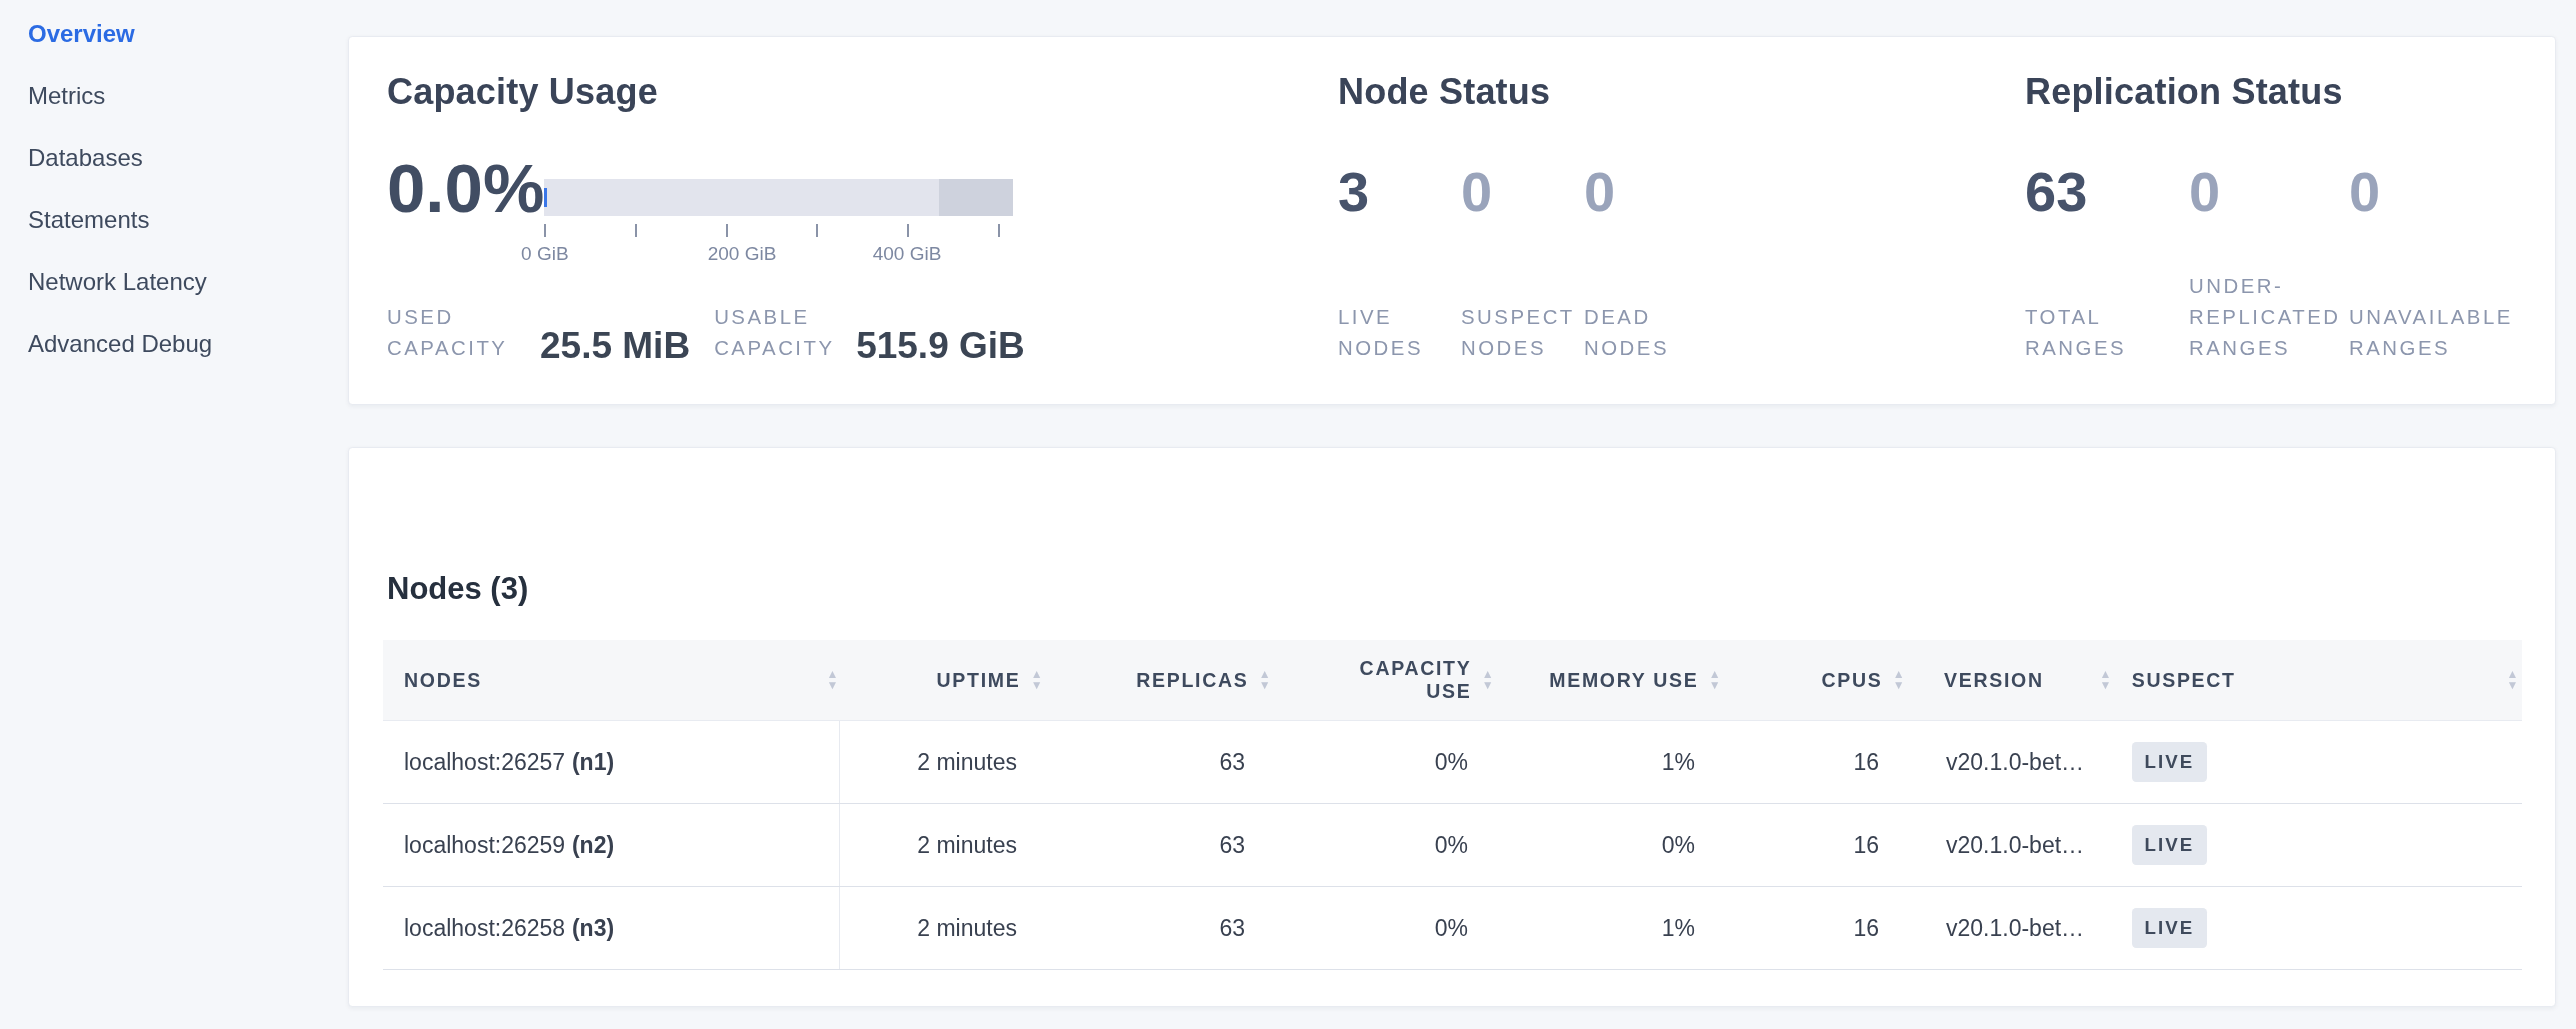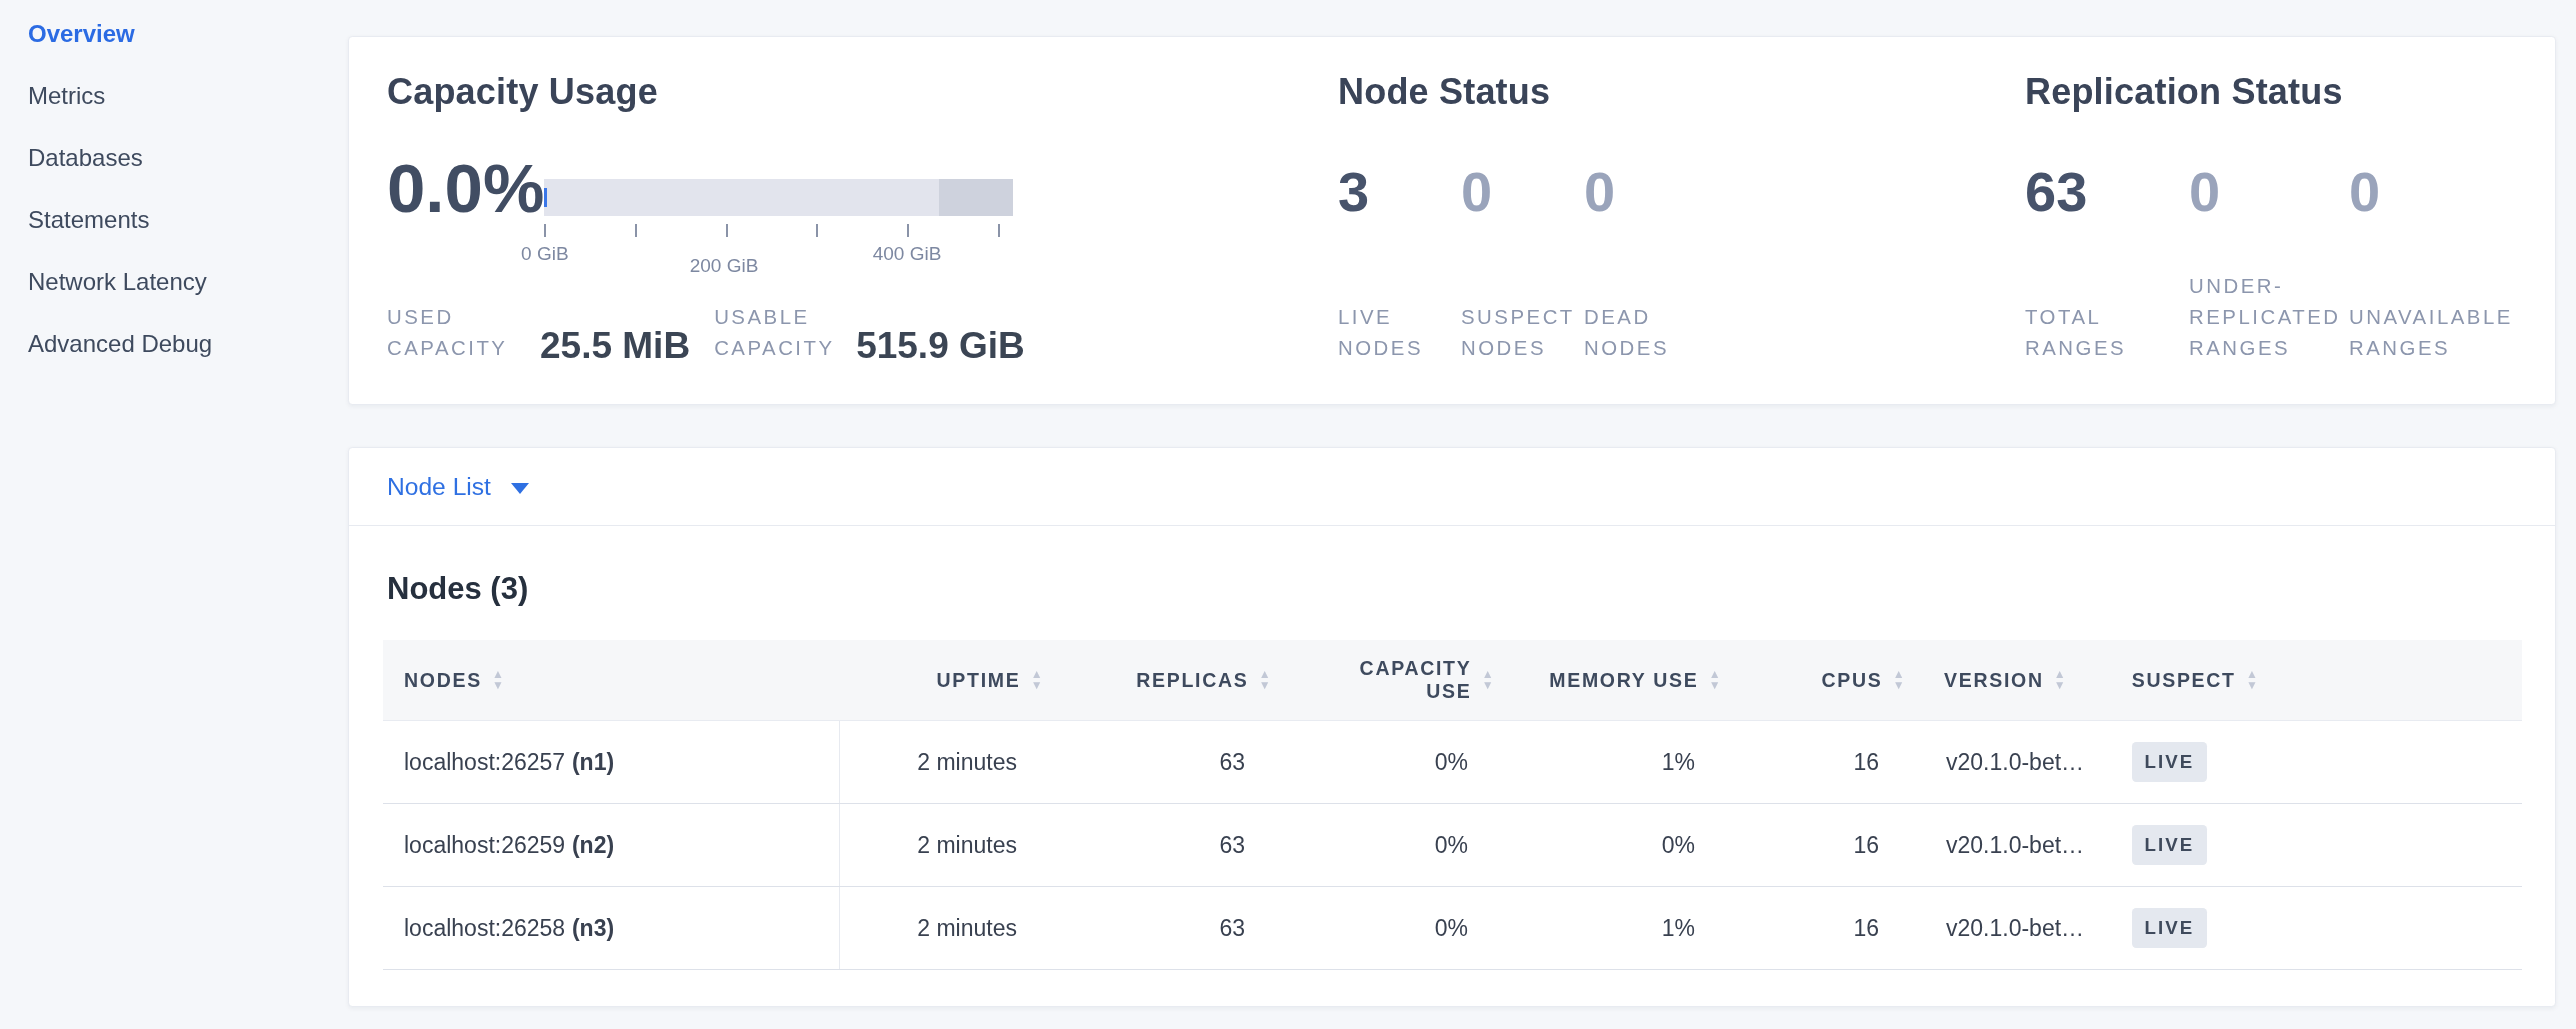--- a/index.html
+++ b/index.html
@@ -58,21 +58,21 @@
   #capacity-bar-dark{position:absolute;right:0;top:0;height:100%;width:15.8%;background:var(--bar-dark);}
   #used-marker{position:absolute;left:0;top:9.3px;width:3.4px;height:18.7px;background:var(--accent-blue);}
   .axis-ticks{position:absolute;left:157px;top:153px;width:469px;height:13.6px;}
   .axis-ticks i{position:absolute;top:0;width:1.7px;height:12.7px;background:#8a93a8;}
   .axis-ticks i:nth-child(1){left:0;}   .axis-ticks i:nth-child(2){left:91px;}
   .axis-ticks i:nth-child(3){left:182px;}.axis-ticks i:nth-child(4){left:272px;}
   .axis-ticks i:nth-child(5){left:363px;}.axis-ticks i:nth-child(6){left:454px;}
   .axis-labels{position:absolute;left:157px;top:172px;width:469px;height:27px;font-size:19px;color:#7d88a1;}
   .axis-labels span{position:absolute;transform:translateX(-50%);white-space:nowrap;}
   .axis-labels span:nth-child(1){left:0.8px;}
-  .axis-labels span:nth-child(2){left:180px;margin-top:12px;}
+  .axis-labels span:nth-child(2){left:198px;}
   .axis-labels span:nth-child(3){left:363px;}
   .cap-stats{position:absolute;left:0;bottom:0;display:flex;align-items:flex-end;}
   .cap-stats .stat-label{padding-bottom:1.7px;}
   .cap-value{font-size:37px;font-weight:700;color:#3b4554;line-height:1.05;white-space:nowrap;}
   .w-used{width:111px;margin-right:42px;}
   .w-usable{width:108px;margin-left:24px;margin-right:34px;}
   
   #node-list-bar{height:78px;border-bottom:0.8px solid var(--divider);display:flex;align-items:center;padding-left:38px;cursor:pointer;}
   #node-list-label{font-size:24.6px;font-weight:500;color:#2f70e2;}
   .caret-down{width:0;height:0;margin-left:20.4px;margin-top:3.4px;
@@ -81,21 +81,21 @@
   
   .node-table{position:absolute;left:34px;top:192px;width:2139px;font-size:23px;color:var(--text-cell);}
   .tr{display:grid;grid-template-columns:457px 211px 228px 223px 227px 184px 200px 407px;align-items:center;}
   .thead{height:81px;background:var(--header-bg);border-bottom:0.8px solid #e8ebf1;}
   .th{
     display:flex;align-items:center;gap:10.2px;height:100%;
     font-size:19.5px;font-weight:700;letter-spacing:1.7px;color:#3e4a5e;cursor:pointer;
   }
   .th.right{justify-content:flex-end;padding-right:6.8px;}
   .th .hl{text-align:right;}
-  .th.left{justify-content:flex-start;}
+  .th.left{justify-content:space-between;}
   .th-nodes{padding-left:21px;}
   .th-version{padding-left:31px;}
   .th-status{padding-left:18.7px;}
   .th .hl.wrap{width:112px;line-height:23px;}
   .sort{display:flex;flex-direction:column;gap:2.5px;color:var(--sort-icon);font-size:12px;line-height:8.5px;flex:0 0 auto;}
   .row{height:83px;border-bottom:0.8px solid var(--row-border);cursor:pointer;background:#fff;}
   .td{white-space:nowrap;overflow:hidden;}
   .td.right{text-align:right;padding-right:34px;}
   .td-nodes{padding-left:21px;align-self:stretch;display:flex;align-items:center;border-right:0.8px solid var(--divider);}
   .td-nodes b{margin-left:6.8px;}
@@ -176,24 +176,20 @@
     <div class="labels-row">
       <div class="lbl stat-label">TOTAL RANGES</div>
       <div class="lbl stat-label">UNDER-REPLICATED RANGES</div>
       <div class="lbl stat-label">UNAVAILABLE RANGES</div>
     </div>
   </div>
 </section>
 
 <section class="card" id="nodes-card">
 
-  <div id="node-list-bar">
-    <span id="node-list-label">Node List</span>
-    <span class="caret-down"></span>
-  </div>
 
   <h2 id="nodes-heading">Nodes (3)</h2>
 
   <div class="node-table">
 
     <div class="tr thead">
       <div class="th left th-nodes">
         <span class="hl">NODES</span>
         <span class="sort">
             <span>▲</span>

